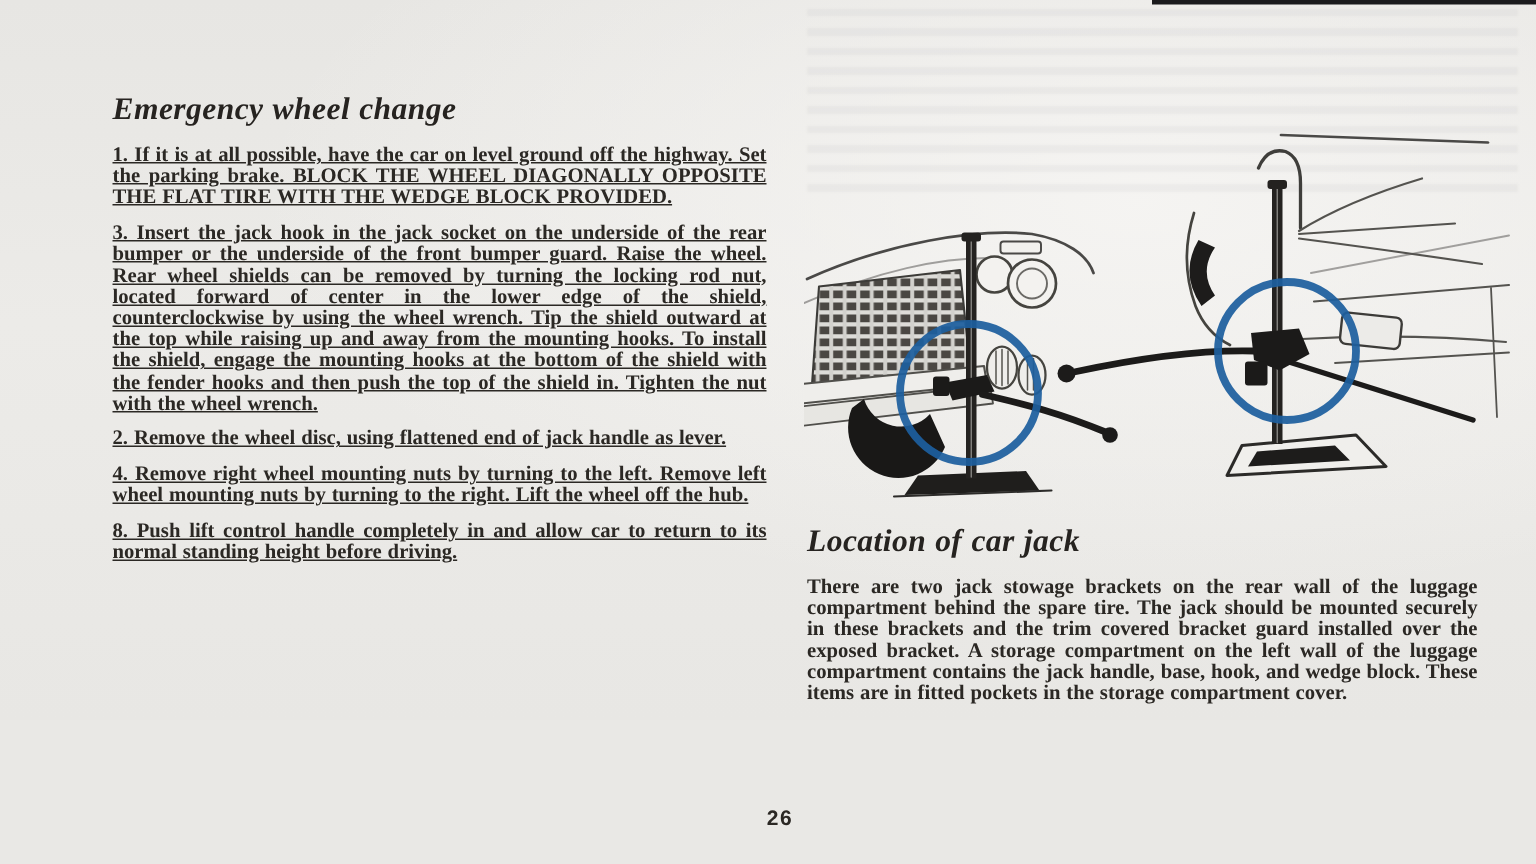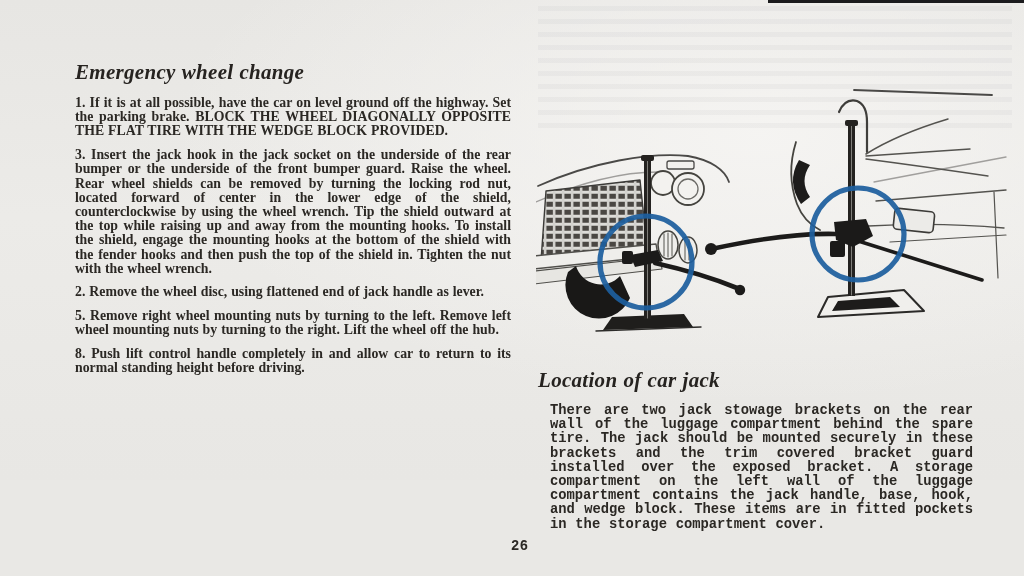--- a/index.html
+++ b/index.html
@@ -23,35 +23,35 @@
     position:absolute;left:538px;top:6px;width:474px;height:128px;
     background:repeating-linear-gradient(180deg,
       rgba(108,108,116,0.05) 0px, rgba(108,108,116,0.05) 5px,
       rgba(0,0,0,0) 5px, rgba(0,0,0,0) 13px);
     filter:blur(0.7px);
   }
   .col-left{
     position:absolute;left:75px;top:60px;width:436px;
   }
   .col-right{
-    position:absolute;left:538px;top:368px;width:447px;
+    position:absolute;left:538px;top:348px;width:447px;
   }
   h2.sec-title{
     margin:0 0 12px 0;
     font-style:italic;font-weight:700;
     font-size:21px;line-height:24px;letter-spacing:.3px;
     color:#262320;
   }
   .bodytext p, .bodytext{
     font-size:13.8px;line-height:14.2px;font-weight:700;
     text-align:justify;color:#2b2824;
     letter-spacing:0px;word-spacing:.5px;
   }
-  .step{margin:0 0 9.5px 0;}
-  .col-right .bodycopy{margin:12px;font-family:Liberation Mono, monospace;}
+  .step{margin:0 0 9.5px 0;text-decoration:underline;}
+  .col-right .bodycopy{margin:0;}
   .figure{
     position:absolute;left:536px;top:64px;width:478px;height:278px;
   }
   .page-num{
     position:absolute;top:537px;left:0;width:1040px;
     text-align:center;font-size:14px;font-weight:700;
     letter-spacing:1px;color:#2b2824;
     font-family:"Liberation Sans","DejaVu Sans",sans-serif;
   }
 </style>
@@ -61,21 +61,21 @@
 <div class="page">
 
   <div class="scan-edge"></div>
   <div class="bleed"></div>
 
   <div class="col-left bodytext">
     <h2 class="sec-title">Emergency wheel change</h2>
     <p class="step">1. If it is at all possible, have the car on level ground off the highway. Set the parking brake. BLOCK THE WHEEL DIAGONALLY OPPOSITE THE FLAT TIRE WITH THE WEDGE BLOCK PROVIDED.</p>
     <p class="step">3. Insert the jack hook in the jack socket on the underside of the rear bumper or the underside of the front bumper guard. Raise the wheel. Rear wheel shields can be removed by turning the locking rod nut, located forward of center in the lower edge of the shield, counterclockwise by using the wheel wrench. Tip the shield outward at the top while raising up and away from the mounting hooks. To install the shield, engage the mounting hooks at the bottom of the shield with the fender hooks and then push the top of the shield in. Tighten the nut with the wheel wrench.</p>
     <p class="step">2. Remove the wheel disc, using flattened end of jack handle as lever.</p>
-    <p class="step">5. Remove right wheel mounting nuts by turning to the left. Remove left wheel mounting nuts by turning to the right. Lift the wheel off the hub.</p>
+    <p class="step">4. Remove right wheel mounting nuts by turning to the left. Remove left wheel mounting nuts by turning to the right. Lift the wheel off the hub.</p>
     <p class="step">8. Push lift control handle completely in and allow car to return to its normal standing height before driving.</p>
   </div>
 
   <div class="figure">
     <svg width="478" height="278" viewBox="0 0 478 278">
       <defs>
         <pattern id="grillePat" width="9" height="8" patternUnits="userSpaceOnUse">
           <rect width="9" height="8" fill="#4a4743"></rect>
           <path d="M0 .8H9 M0 7.6H9" stroke="#dddcd8" stroke-width="1.7"></path>
           <path d="M.7 0V8 M8.6 0V8" stroke="#d2d1cd" stroke-width="1.5"></path>

